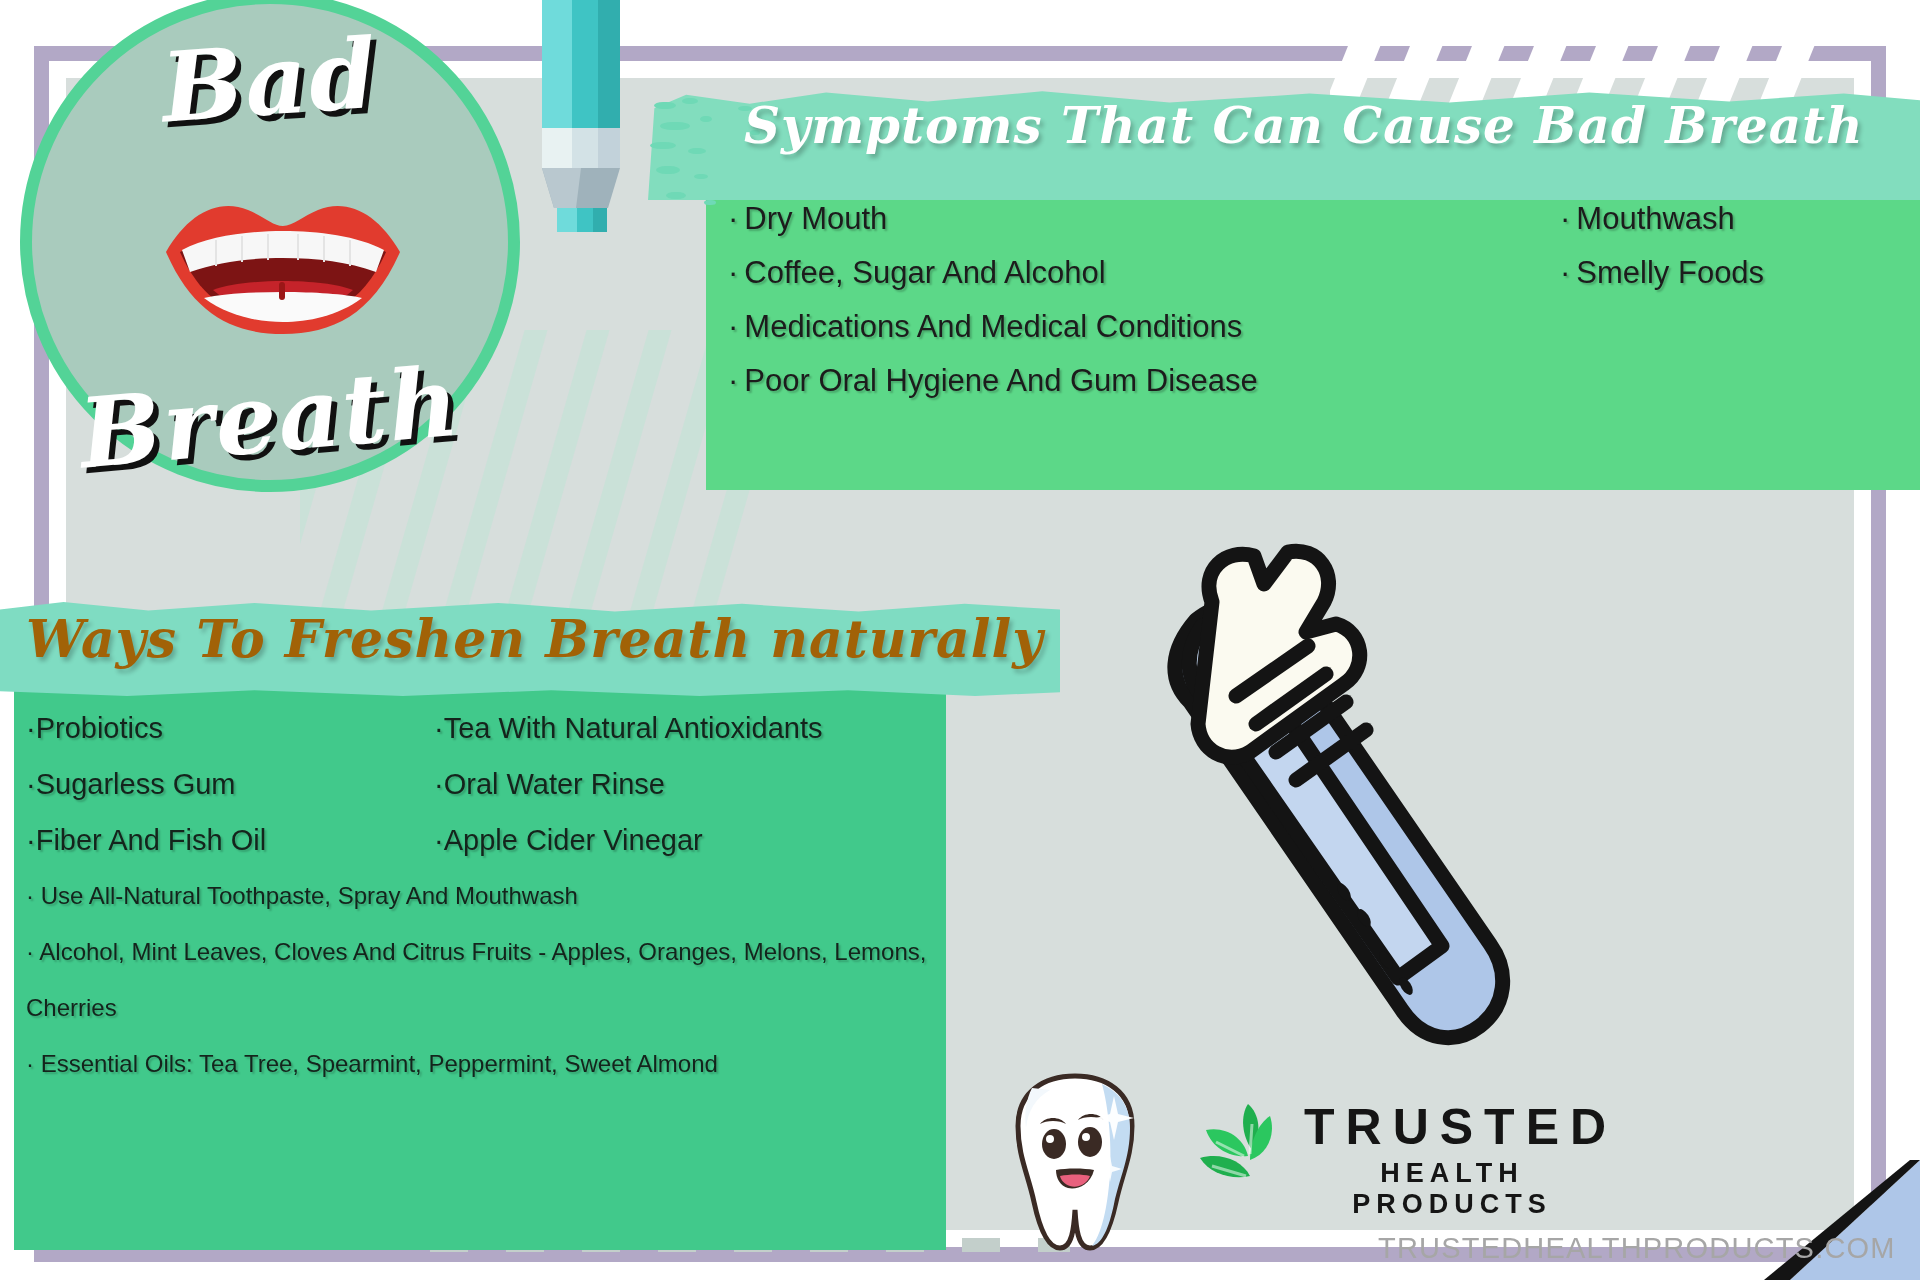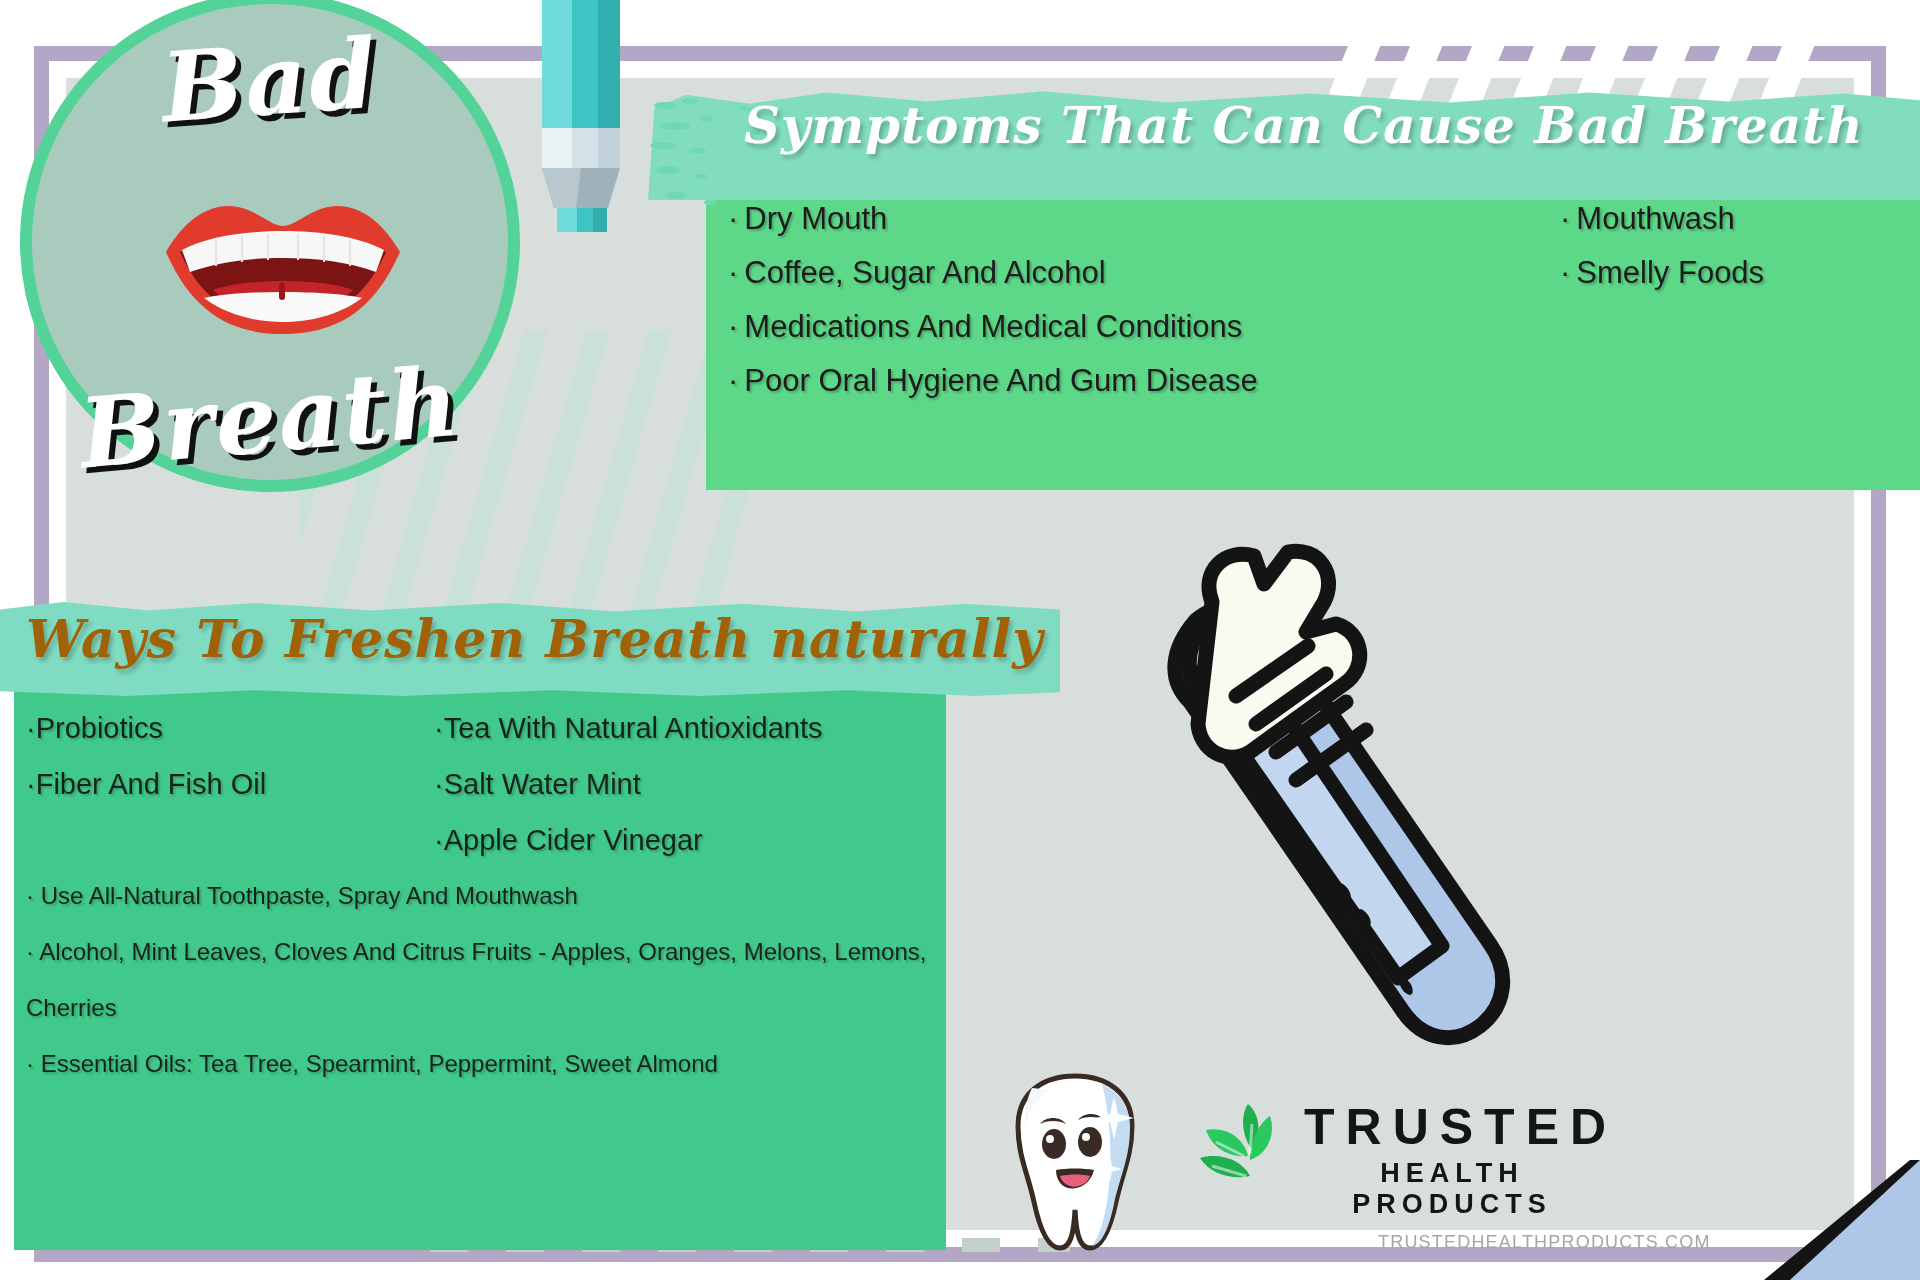--- a/index.html
+++ b/index.html
@@ -131,21 +131,21 @@
   .logo-main {
     position:absolute; left:108px; top:6px;
     font-size:50px; font-weight:bold; letter-spacing:11px; color:#151515;
   }
   .logo-sub {
     position:absolute; left:112px; top:66px;
     font-size:27px; font-weight:bold; letter-spacing:6px; color:#151515;
   }
   .footer-url {
     position:absolute; left:1378px; top:1232px;
-    font-size:18px; letter-spacing:1.2px; color:#a6a6a6; z-index:9;
+    font-size:29px; letter-spacing:1.2px; color:#a6a6a6; z-index:9;
   }
   .corner-wedge { position:absolute; right:0; bottom:0; width:170px; height:120px; z-index:8; }
 </style>
 </head>
 <body>
 
 <div id="stage">
 
   <div class="lav-frame"></div>
   <div class="white-gap"></div>
@@ -271,25 +271,26 @@
   </svg>
 
   <div class="ways-brush"></div>
   <div class="ways-panel"></div>
   <div class="ways-title">Ways To Freshen Breath naturally</div>
 
   <div class="ways-list">
     <div class="ways-two">
       <div class="ways-col-l" id="wayL">
           <div class="li-w"><span class="dot">·</span><span>Probiotics</span></div>
+          <div class="li-w"><span class="dot">·</span><span>Sugarless Gum</span></div>
           <div class="li-w"><span class="dot">·</span><span>Fiber And Fish Oil</span></div>
         </div>
       <div class="ways-col-r" id="wayR">
           <div class="li-w"><span class="dot">·</span><span>Tea With Natural Antioxidants</span></div>
-          <div class="li-w"><span class="dot">·</span><span>Salt Water Mint</span></div>
+          <div class="li-w"><span class="dot">·</span><span>Oral Water Rinse</span></div>
           <div class="li-w"><span class="dot">·</span><span>Apple Cider Vinegar</span></div>
         </div>
     </div>
     <div class="ways-wide" id="wayW">
         <div class="li-wrap">· Use All-Natural Toothpaste, Spray And Mouthwash</div>
         <div class="li-wrap">· Alcohol, Mint Leaves, Cloves And Citrus Fruits - Apples, Oranges, Melons, Lemons, Cherries</div>
         <div class="li-wrap">· Essential Oils: Tea Tree, Spearmint, Peppermint, Sweet Almond</div>
       </div>
   </div>
 

